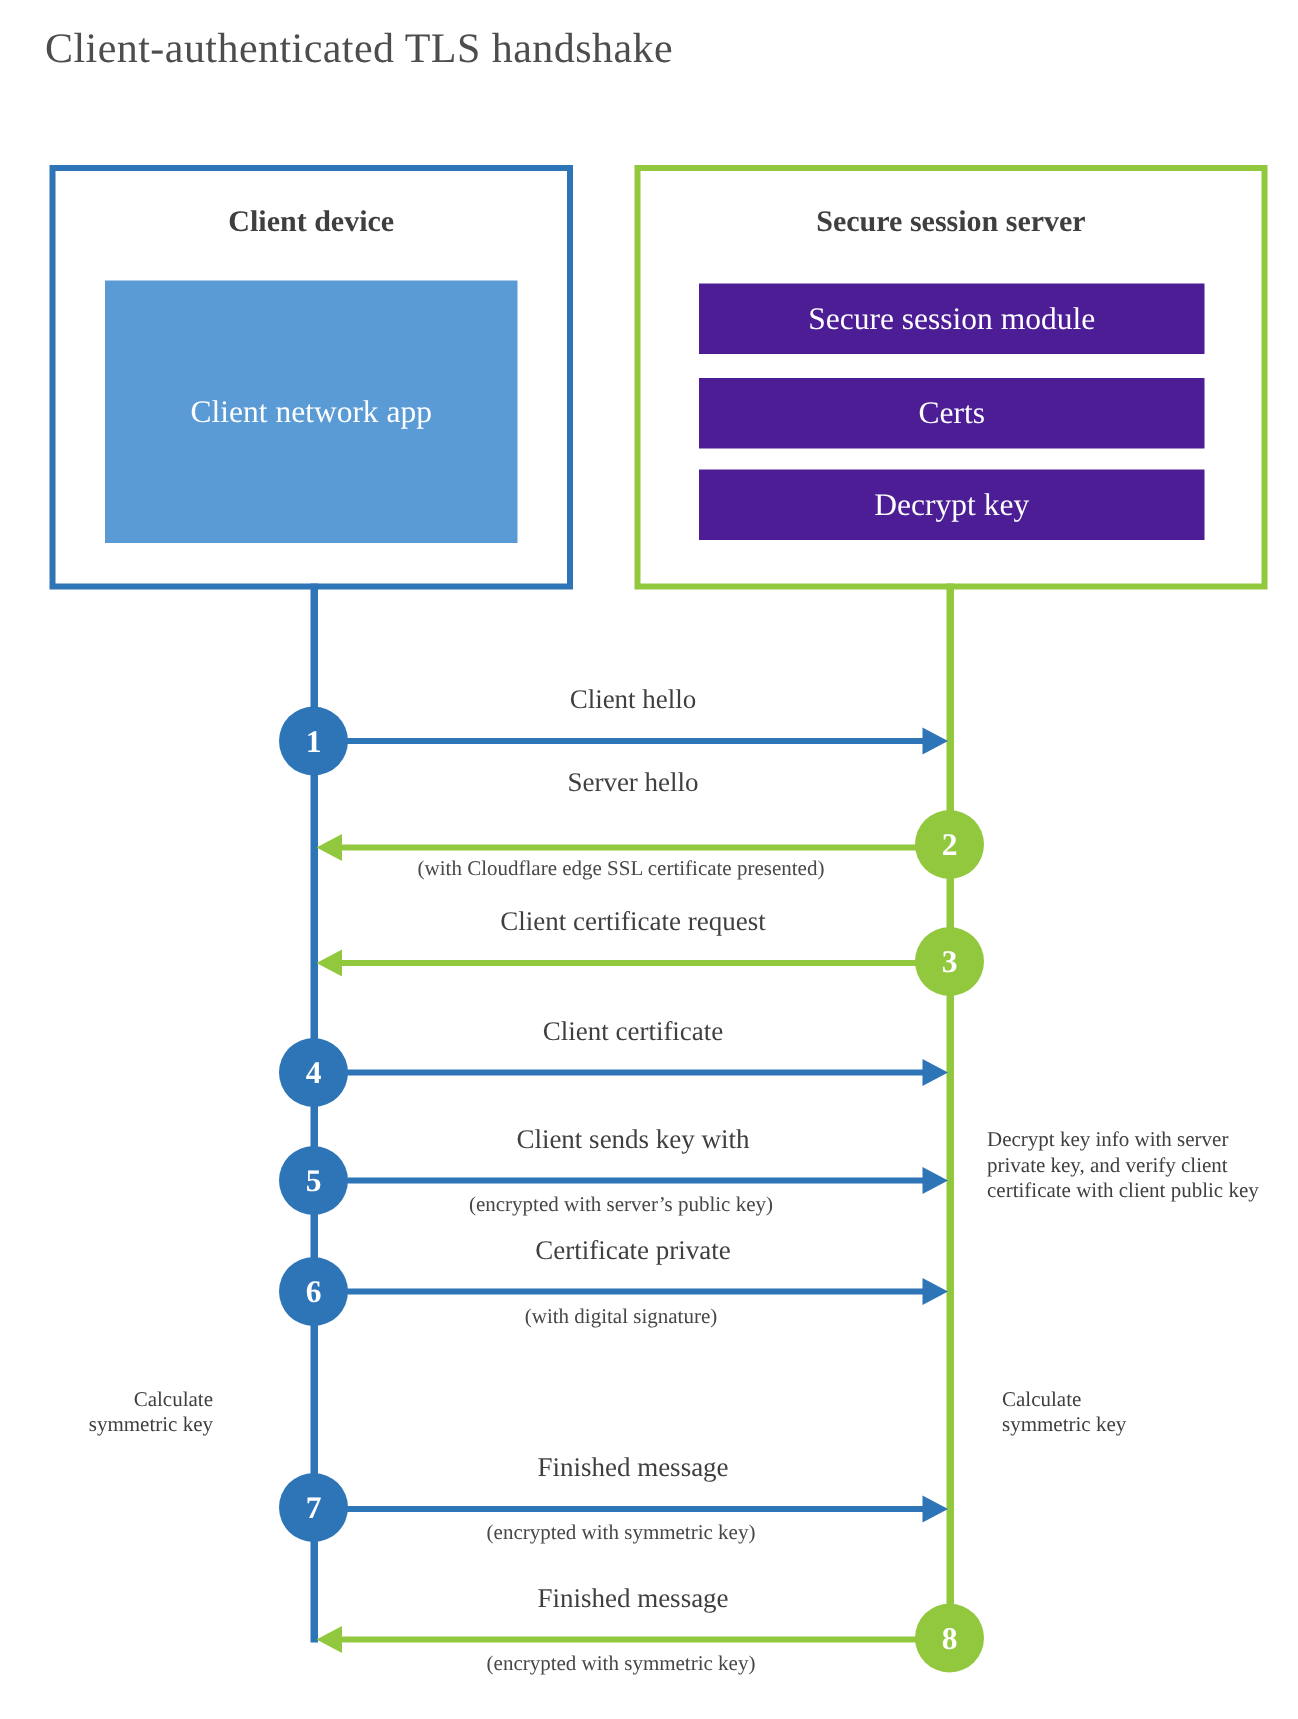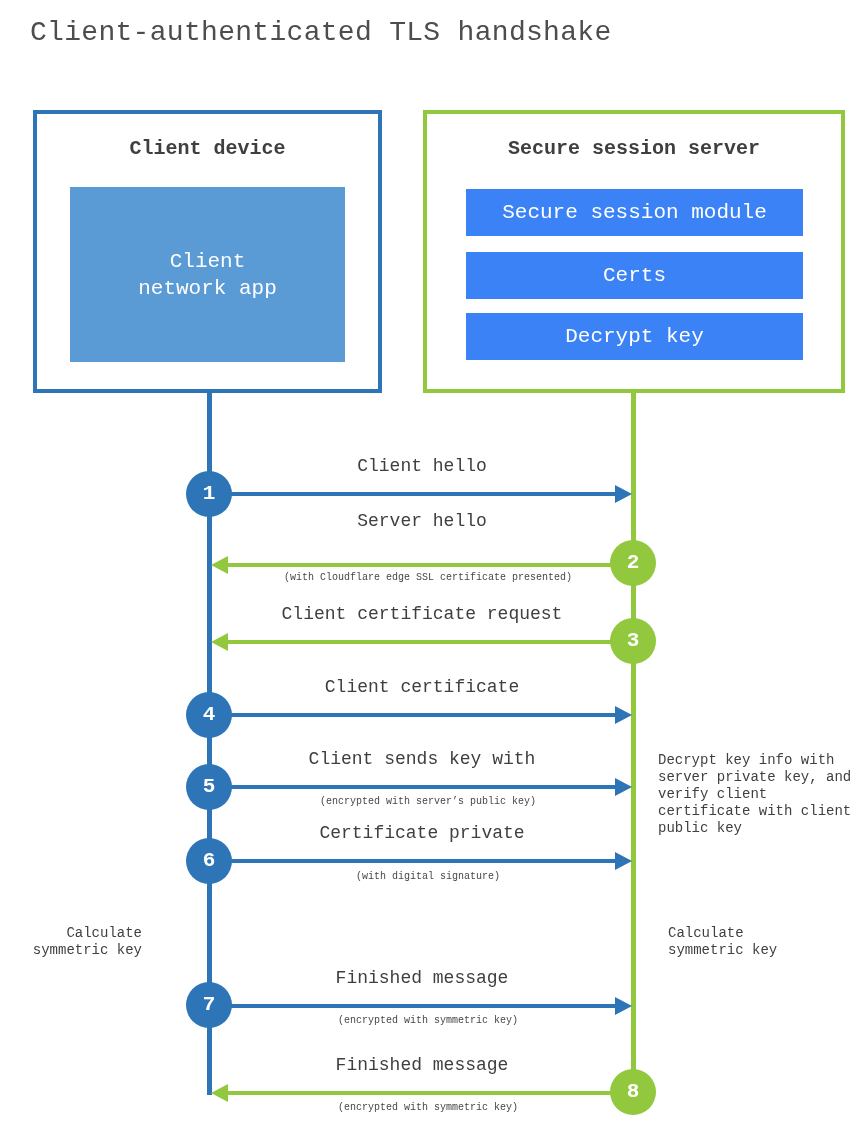--- a/index.html
+++ b/index.html
@@ -1,18 +1,18 @@
 <!DOCTYPE html>
 <html><head>
 <meta charset="utf-8">
 <style>
   html,body{margin:0;padding:0;background:#ffffff;}
   #stage{
     position:relative;width:865px;height:1146px;background:#ffffff;overflow:hidden;
-    font-family:Liberation Mono, monospace;
+    font-family:Liberation Serif, serif;
   }
   .abs{position:absolute;}
   #page-title{
     left:30px;top:17px;width:600px;
     font-size:28px;font-weight:300;color:#4d4d4d;letter-spacing:.3px;
   }
   
   .actor-box{box-sizing:border-box;background:#ffffff;}
   #client-box{left:33px;top:110px;width:349px;height:283px;border:4px solid #2e75b8;}
   #server-box{left:423px;top:110px;width:422px;height:283px;border:4px solid #92c83e;}
@@ -21,21 +21,21 @@
   }
   #client-title{left:33px;top:137px;width:349px;}
   #server-title{left:423px;top:137px;width:422px;}
   #client-app{
     left:70px;top:187px;width:275px;height:175px;background:#5b9bd5;
     display:flex;align-items:center;justify-content:center;text-align:center;
     color:#ffffff;font-size:21px;line-height:27px;
   }
   #client-app .wrapbox{max-width:165px;}
   .server-bar{
-    left:466px;width:337px;height:47px;background:#3b82f6;
+    left:466px;width:337px;height:47px;background:#4c1d95;
     color:#ffffff;font-size:21px;text-align:center;line-height:47px;
   }
   
   .lifeline{width:5px;}
   #client-line{left:207px;top:389px;height:706px;background:#2e75b8;}
   #server-line{left:631px;top:389px;height:704px;background:#92c83e;}
   
   .circle{
     width:46px;height:46px;border-radius:50%;
     color:#ffffff;font-size:21px;font-weight:700;text-align:center;line-height:46px;
@@ -48,22 +48,22 @@
   .shaft.green-bg{background:#92c83e;}
   .head{width:0;height:0;border-top:9px solid transparent;border-bottom:9px solid transparent;}
   .head.right{border-left:17px solid #2e75b8;}
   .head.left{border-right:17px solid #92c83e;}
   
   .lbl{
     left:182px;width:480px;text-align:center;
     font-size:18px;color:#3f3f3f;
   }
   .sub{
-    left:168px;width:520px;text-align:center;
-    font-size:10px;color:#474747;
+    left:154px;width:520px;text-align:center;
+    font-size:14px;color:#474747;
   }
   .note{
     font-size:14px;color:#3f3f3f;line-height:17px;
   }
   #calc-left{left:27px;top:925px;width:115px;text-align:right;}
   #calc-right{left:668px;top:925px;width:110px;text-align:left;}
   #decrypt-note{left:658px;top:752px;width:196px;text-align:left;}
 </style>
 </head>
 <body>

